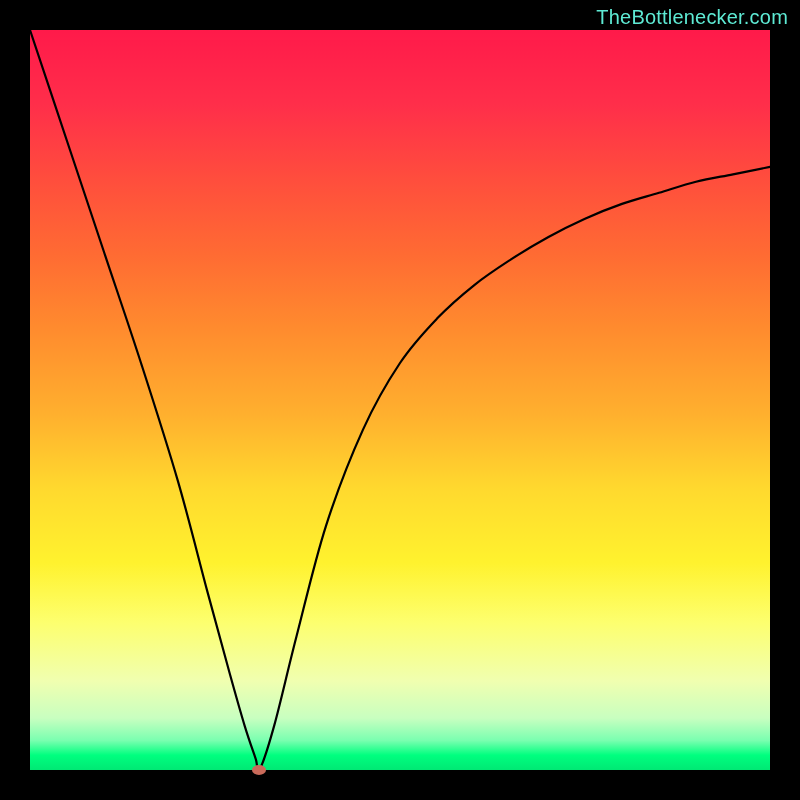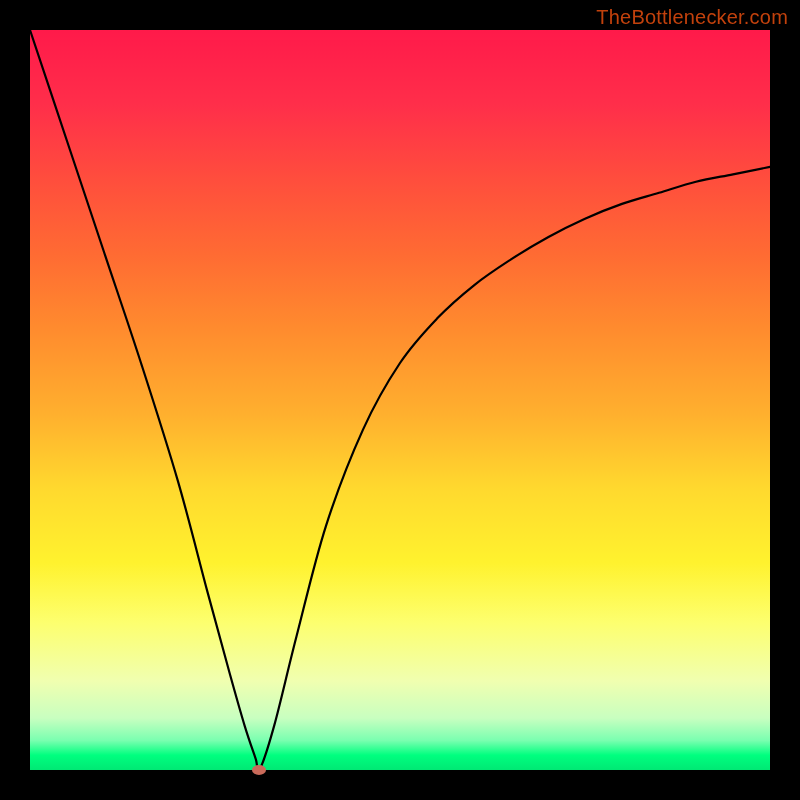--- a/index.html
+++ b/index.html
@@ -32,21 +32,21 @@
       #00ff7f 98%,
       #00e874 100%
     );
   }
   .watermark {
     position: absolute;
     top: 6px;
     right: 12px;
     font-family: Arial, Helvetica, sans-serif;
     font-size: 20px;
-    color: #c2410c;
+    color: #5eead4;
     letter-spacing: 0.2px;
     user-select: none;
   }
   svg.curve {
     position: absolute;
     left: 0; top: 0;
     width: 740px; height: 740px;
     overflow: visible;
   }
   .min-dot {

